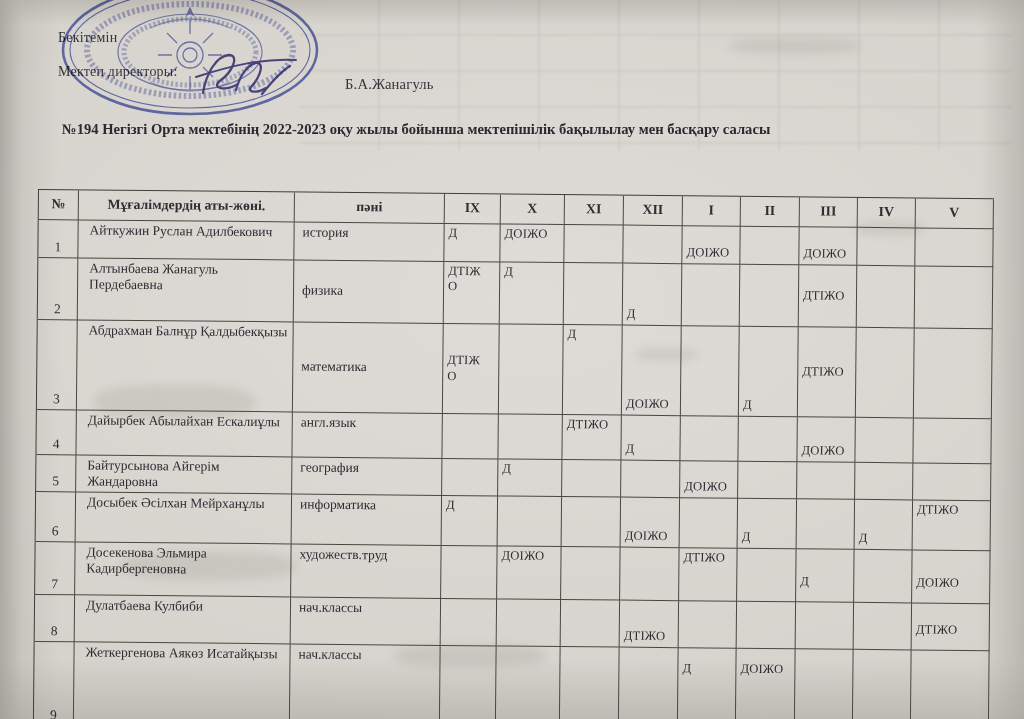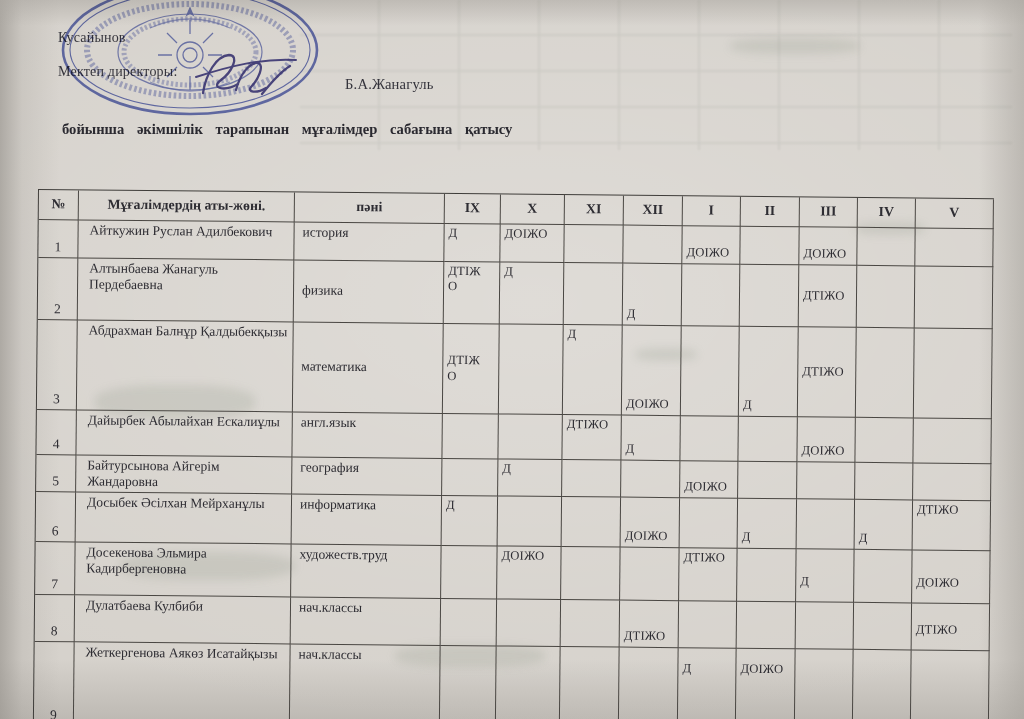--- a/index.html
+++ b/index.html
@@ -56,21 +56,21 @@
 <div class="photo">
   <div class="ghost-grid"></div>
   <div class="smudge" style="left:730px;top:38px;width:130px;height:16px;"></div>
   <div class="smudge" style="left:855px;top:222px;width:70px;height:13px;"></div>
   <div class="smudge" style="left:95px;top:385px;width:160px;height:34px;"></div>
   <div class="smudge" style="left:635px;top:348px;width:62px;height:13px;"></div>
   <div class="smudge" style="left:120px;top:552px;width:175px;height:28px;"></div>
   <div class="smudge" style="left:395px;top:645px;width:150px;height:22px;"></div>
 </div>
 
-<div class="label" style="left:58px;top:30px;">Кусайынов</div>
+<div class="label" style="left:58px;top:30px;">Бекітемін</div>
 <div class="label" style="left:58px;top:64px;">Мектеп директоры:</div>
 <div class="label" style="left:345px;top:76px;font-size:14.6px;">Б.А.Жанагуль</div>
 
 <svg class="overlay stamp" width="1024" height="719" viewBox="0 0 1024 719">
   <g stroke="#4b5ab5" fill="none" opacity="0.8">
     <ellipse cx="190" cy="50" rx="127" ry="64" stroke-width="2.6"></ellipse>
     <ellipse cx="190" cy="50" rx="120" ry="58" stroke-width="1.1"></ellipse>
     <ellipse cx="190" cy="50" rx="103" ry="46" stroke-width="6" opacity="0.5" stroke-dasharray="2.6 2.4"></ellipse>
     <ellipse cx="190" cy="52" rx="72" ry="38" stroke-width="1.2" opacity="0.85"></ellipse>
     <ellipse cx="190" cy="52" rx="66" ry="33" stroke-width="5" opacity="0.45" stroke-dasharray="2.4 2.2"></ellipse>
@@ -89,21 +89,21 @@
 <svg class="overlay" width="1024" height="719" viewBox="0 0 1024 719">
   <g stroke="#3d3873" fill="none" stroke-width="2.3" stroke-linecap="round" opacity="0.92">
     <path d="M203 93 C 206 74, 216 56, 229 55 C 240 55, 232 72, 221 80 C 210 88, 224 92, 238 84"></path>
     <path d="M236 90 C 240 74, 250 62, 258 63 C 265 65, 258 80, 251 87 C 247 92, 256 94, 266 88"></path>
     <path d="M262 94 C 270 84, 280 72, 290 66"></path>
     <path d="M196 77 C 230 66, 262 58, 296 60" stroke-width="2"></path>
   </g>
 </svg>
 
 <div class="title-block">
-  <div class="title-line2">бойынша әкімшілік тарапынан мұғалімдер сабағына қатысу</div>
+  <div>№194 Негізгі Орта мектебінің 2022-2023 оқу жылы бойынша мектепішілік бақылылау мен басқару саласы</div>
 </div>
 
 <div id="table-root" style="grid-template-columns: 40px 216px 150px 56px 64px 59px 59px 58px 59px 58px 58px 78px;">
     <div class="cell head" style="height: 30px;">№</div>
     <div class="cell head" style="height: 30px;">Мұғалімдердің аты-жөні.</div>
     <div class="cell head" style="height: 30px;">пәні</div>
     <div class="cell head" style="height: 30px;">IX</div>
     <div class="cell head" style="height: 30px;">X</div>
     <div class="cell head" style="height: 30px;">XI</div>
     <div class="cell head" style="height: 30px; text-align: center;">XII</div>

